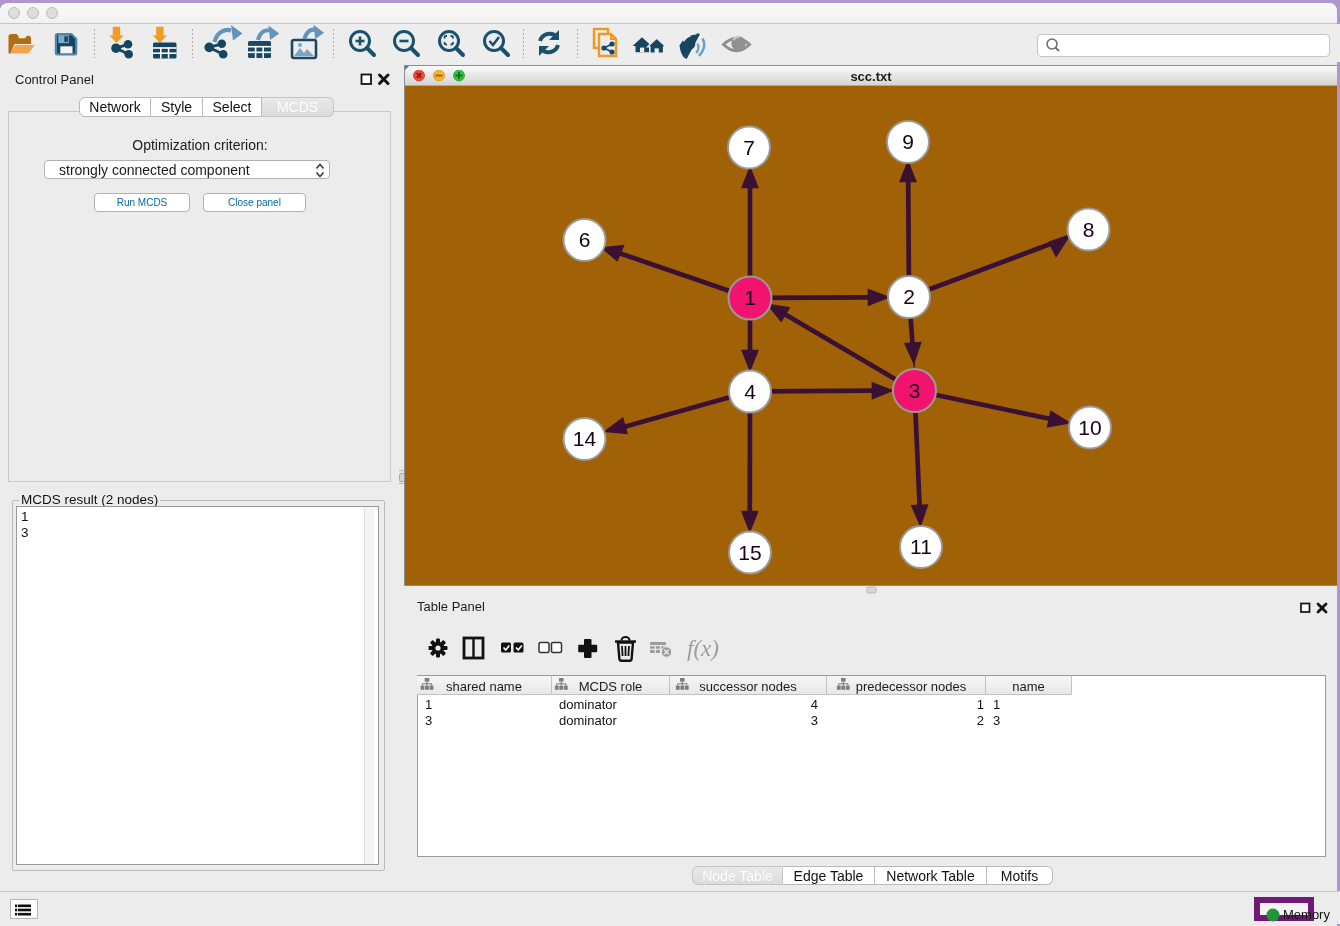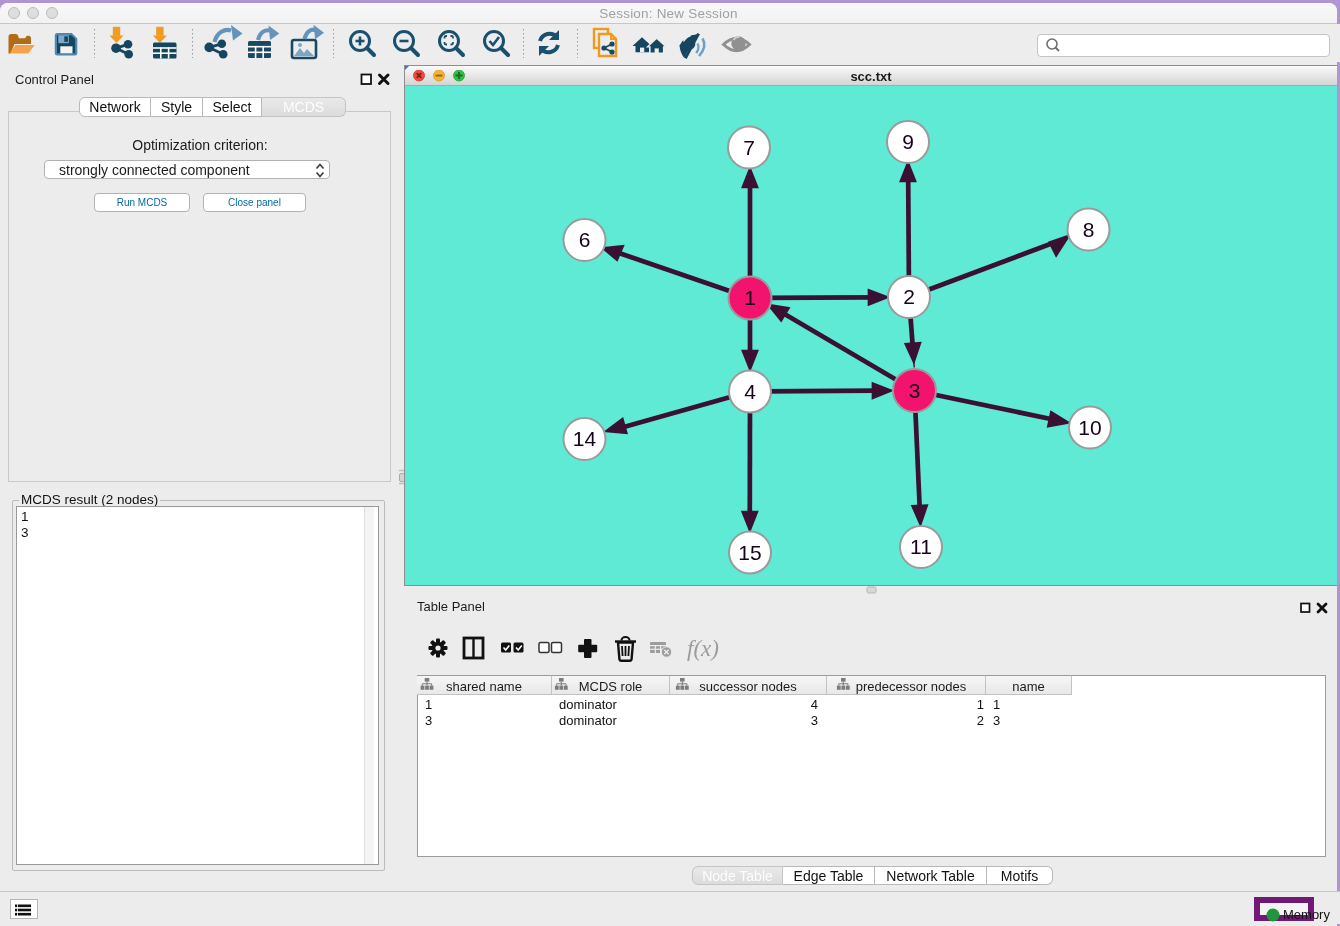--- a/index.html
+++ b/index.html
@@ -39,21 +39,21 @@
   border:1px solid #bbb;border-radius:2px;}
 .grouplabel{position:absolute;left:6px;top:-9px;background:#ececec;
   padding:0 2px;font-size:13.5px;color:#111;}
 .mcdsarea{position:absolute;left:3px;top:5px;width:363px;height:359px;
   background:#fff;border:1px solid #999;box-sizing:border-box;
   font-size:13.5px;color:#111;line-height:16px;padding:2px 0 0 4px;}
 .mcdstrack{position:absolute;right:10px;top:6px;width:9px;height:357px;
   background:#f4f4f4;border-left:1px solid #e0e0e0;}
 
 .netwin{position:absolute;left:404px;top:65px;width:933px;height:521px;
-  border:1px solid #8e8e8e;border-right:none;box-sizing:border-box;background:#5eead4;}
+  border:1px solid #8e8e8e;border-right:none;box-sizing:border-box;background:#a16207;}
 .nettitle{position:absolute;left:0;top:0;width:100%;height:19px;
   background:linear-gradient(#fafafa,#d4d4d4);border-bottom:1px solid #a9a9a9;}
 .nettext{position:absolute;top:3px;left:0;width:100%;text-align:center;
   font-size:13px;font-weight:bold;color:#1a1a1a;}
 
 .tp-title{position:absolute;left:417px;top:599px;font-size:13px;color:#1d1d1d;}
 .tbl{position:absolute;left:417px;top:675px;width:909px;height:182px;
   background:#fff;border:1px solid #9b9b9b;box-sizing:border-box;}
 .thead{position:absolute;left:0;top:0;height:20px;background:linear-gradient(#f6f6f6,#e8e8e8);
   border-top:1px solid #9b9b9b;border-right:1px solid #c2c2c2;border-bottom:1px solid #c2c2c2;box-sizing:border-box;}
@@ -70,21 +70,20 @@
 .membtn{position:absolute;left:1254px;top:897px;width:60px;height:24px;
   background:#f4f4f4;border:6px solid #701a75;box-sizing:border-box;font-size:13px;color:#111;}
 </style>
 </head>
 <body>
 <div class="win"></div>
 <div class="titlebar">
   <div class="tl" style="left:8px"></div>
   <div class="tl" style="left:27px"></div>
   <div class="tl" style="left:46px"></div>
-  <div class="wtitle">Session: New Session</div>
 </div>
 <div class="toolbar"></div>
 <svg class="abs" style="left:0;top:24px" width="1340" height="38" viewBox="0 24 1340 38">
 
   <g stroke="#9a9a9a" stroke-width="1" stroke-dasharray="1.5,2.5">
     <line x1="94.5" y1="29" x2="94.5" y2="58"></line>
     <line x1="192.5" y1="29" x2="192.5" y2="58"></line>
     <line x1="333.5" y1="29" x2="333.5" y2="58"></line>
     <line x1="523.5" y1="29" x2="523.5" y2="58"></line>
     <line x1="577.5" y1="29" x2="577.5" y2="58"></line>
@@ -236,21 +235,21 @@
 <div class="cp-title">Control Panel</div>
 <svg class="abs" style="left:352px;top:71px" width="40" height="16">
   <rect x="9.5" y="3.5" width="9.5" height="9.5" fill="#fff" stroke="#111" stroke-width="1.8"></rect>
   <path d="M27.5,4 l8.5,8.5 M36,4 l-8.5,8.5" stroke="#111" stroke-width="3" stroke-linecap="round"></path>
 </svg>
 <div class="cpane"></div>
 <div class="tabs">
   <div class="tab" style="left:0;width:72px;border-radius:6px 0 0 6px;">Network</div>
   <div class="tab" style="left:72px;width:52px;border-left:none;">Style</div>
   <div class="tab" style="left:124px;width:59px;border-left:none;">Select</div>
-  <div class="tab tabsel" style="left:183px;width:84px;border-left:none;border-radius:0 6px 6px 0;">MCDS</div>
+  <div class="tab tabsel" style="left:183px;width:72px;border-left:none;border-radius:0 6px 6px 0;">MCDS</div>
 </div>
 <div class="optlabel">Optimization criterion:</div>
 <div class="combo">strongly connected component
   <svg class="abs" style="right:3px;top:2px" width="12" height="15">
     <path d="M2.5,5.5 l3.5,-4 3.5,4" fill="none" stroke="#444" stroke-width="1.8"></path>
     <path d="M2.5,9.5 l3.5,4 3.5,-4" fill="none" stroke="#444" stroke-width="1.8"></path>
   </svg>
 </div>
 <div class="btn" style="left:94px;width:96px;">Run MCDS</div>
 <div class="btn" style="left:203px;width:103px;">Close panel</div>

